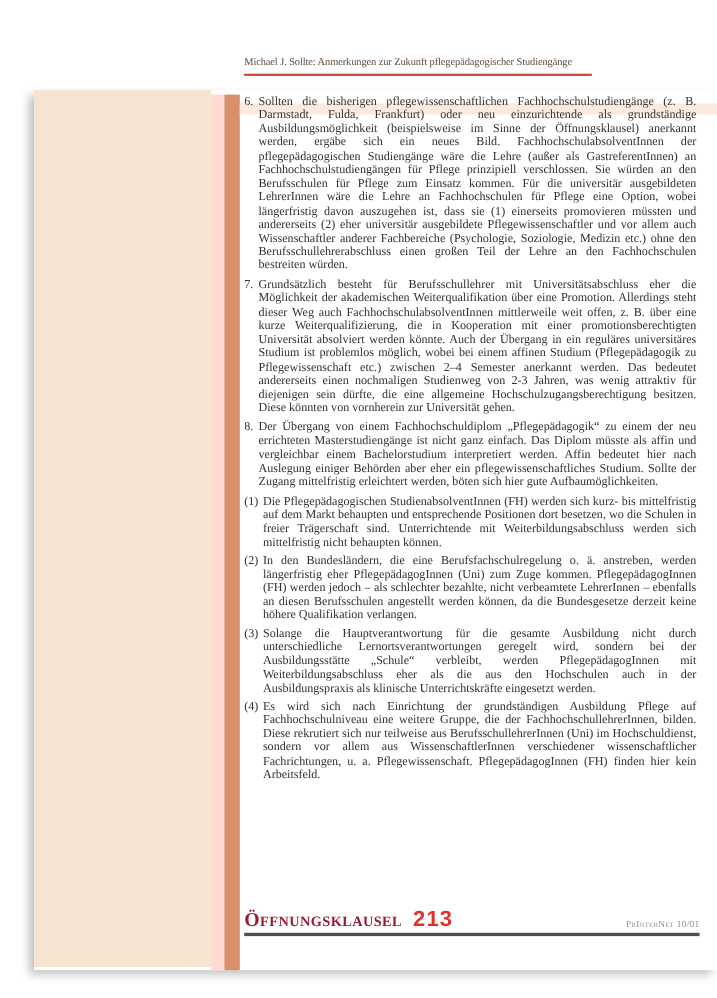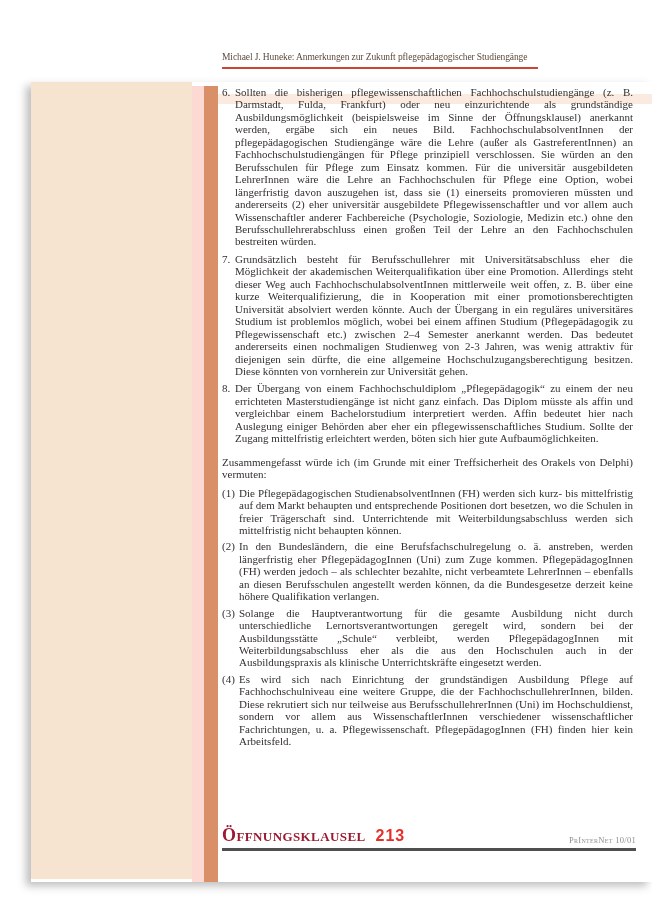--- a/index.html
+++ b/index.html
@@ -62,21 +62,21 @@
     position:absolute; left:222px; top:825px;
     font-family:"Liberation Serif", serif;
     font-variant:small-caps; font-weight:bold;
     font-size:18px; letter-spacing:0.4px;
     color:#9c1b33;
     white-space:nowrap;
   }
   .footer-pageno {
     font-family:"Liberation Sans", sans-serif;
     font-variant:normal;
-    font-size:16px; font-weight:bold;
+    font-size:20px; font-weight:bold;
     color:#e5302a;
     margin-left:10px; letter-spacing:1px;
   }
   .footer-issue {
     position:absolute; right:16px; top:835px;
     font-family:"Liberation Serif", serif;
     font-variant:small-caps;
     font-size:8.5px; color:#8f8f8f;
     letter-spacing:0.3px;
     margin-left:36px;
@@ -89,41 +89,40 @@
 </head>
 <body>
 
 <div class="page-scan">
   <div class="stripe-cream"></div>
   <div class="stripe-pink"></div>
   <div class="stripe-salmon"></div>
   <div class="top-band"></div>
 </div>
 
-<div class="running-header">Michael J. Huneke: Anmerkungen zur Zukunft pflegepädagogischer Studiengänge</div>
+<div class="running-header">Michael J. Sollte: Anmerkungen zur Zukunft pflegepädagogischer Studiengänge</div>
 <div class="header-rule"></div>
 
 <div class="content">
 
   <div class="n-item">
     <span class="num">6.</span>
     <span class="txt">Sollten die bisherigen pflegewissenschaftlichen Fachhochschulstudiengänge (z. B. Darmstadt, Fulda, Frankfurt) oder neu einzurichtende als grundständige Ausbildungsmöglichkeit (beispielsweise im Sinne der Öffnungsklausel) anerkannt werden, ergäbe sich ein neues Bild. FachhochschulabsolventInnen der pflegepädagogischen Studiengänge wäre die Lehre (außer als GastreferentInnen) an Fachhochschulstudiengängen für Pflege prinzipiell verschlossen. Sie würden an den Berufsschulen für Pflege zum Einsatz kommen. Für die universitär ausgebildeten LehrerInnen wäre die Lehre an Fachhochschulen für Pflege eine Option, wobei längerfristig davon auszugehen ist, dass sie (1) einerseits promovieren müssten und andererseits (2) eher universitär ausgebildete Pflegewissenschaftler und vor allem auch Wissenschaftler anderer Fachbereiche (Psychologie, Soziologie, Medizin etc.) ohne den Berufsschullehrerabschluss einen großen Teil der Lehre an den Fachhochschulen bestreiten würden.</span>
   </div>
 
   <div class="n-item">
     <span class="num">7.</span>
     <span class="txt">Grundsätzlich besteht für Berufsschullehrer mit Universitätsabschluss eher die Möglichkeit der akademischen Weiterqualifikation über eine Promotion. Allerdings steht dieser Weg auch FachhochschulabsolventInnen mittlerweile weit offen, z. B. über eine kurze Weiterqualifizierung, die in Kooperation mit einer promotionsberechtigten Universität absolviert werden könnte. Auch der Übergang in ein reguläres universitäres Studium ist problemlos möglich, wobei bei einem affinen Studium (Pflegepädagogik zu Pflegewissenschaft etc.) zwischen 2–4 Semester anerkannt werden. Das bedeutet andererseits einen nochmaligen Studienweg von 2-3 Jahren, was wenig attraktiv für diejenigen sein dürfte, die eine allgemeine Hochschulzugangsberechtigung besitzen. Diese könnten von vornherein zur Universität gehen.</span>
   </div>
 
   <div class="n-item">
     <span class="num">8.</span>
     <span class="txt">Der Übergang von einem Fachhochschuldiplom „Pflegepädagogik“ zu einem der neu errichteten Masterstudiengänge ist nicht ganz einfach. Das Diplom müsste als affin und vergleichbar einem Bachelorstudium interpretiert werden. Affin bedeutet hier nach Auslegung einiger Behörden aber eher ein pflegewissenschaftliches Studium. Sollte der Zugang mittelfristig erleichtert werden, böten sich hier gute Aufbaumöglichkeiten.</span>
   </div>
 
-  <p class="intro">Zusammengefasst würde ich (im Grunde mit einer Treffsicherheit des Orakels von Delphi) vermuten:</p>
 
   <div class="s-item">
     <span class="num">(1)</span>
     <span class="txt">Die Pflegepädagogischen StudienabsolventInnen (FH) werden sich kurz- bis mittelfristig auf dem Markt behaupten und entsprechende Positionen dort besetzen, wo die Schulen in freier Trägerschaft sind. Unterrichtende mit Weiterbildungsabschluss werden sich mittelfristig nicht behaupten können.</span>
   </div>
 
   <div class="s-item">
     <span class="num">(2)</span>
     <span class="txt">In den Bundesländern, die eine Berufsfachschulregelung o. ä. anstreben, werden längerfristig eher PflegepädagogInnen (Uni) zum Zuge kommen. PflegepädagogInnen (FH) werden jedoch – als schlechter bezahlte, nicht verbeamtete LehrerInnen – ebenfalls an diesen Berufsschulen angestellt werden können, da die Bundesgesetze derzeit keine höhere Qualifikation verlangen.</span>
   </div>

